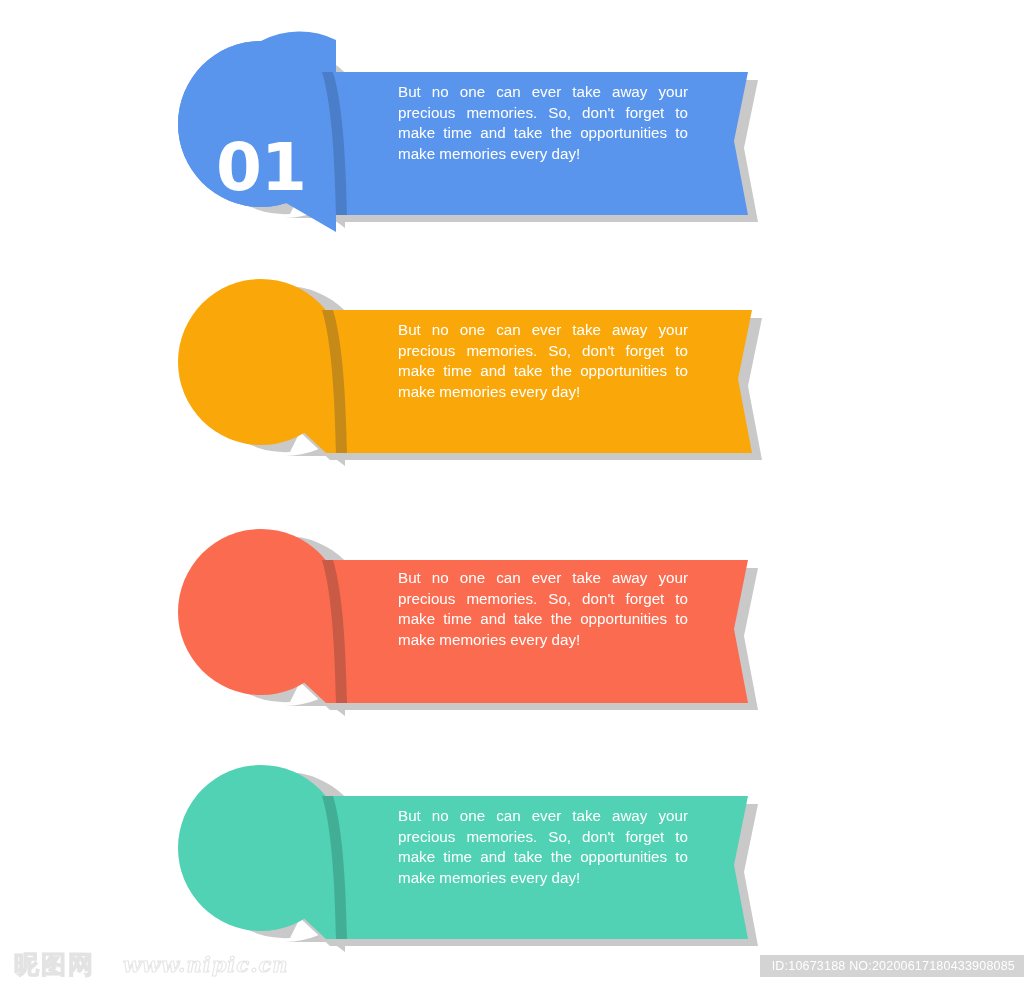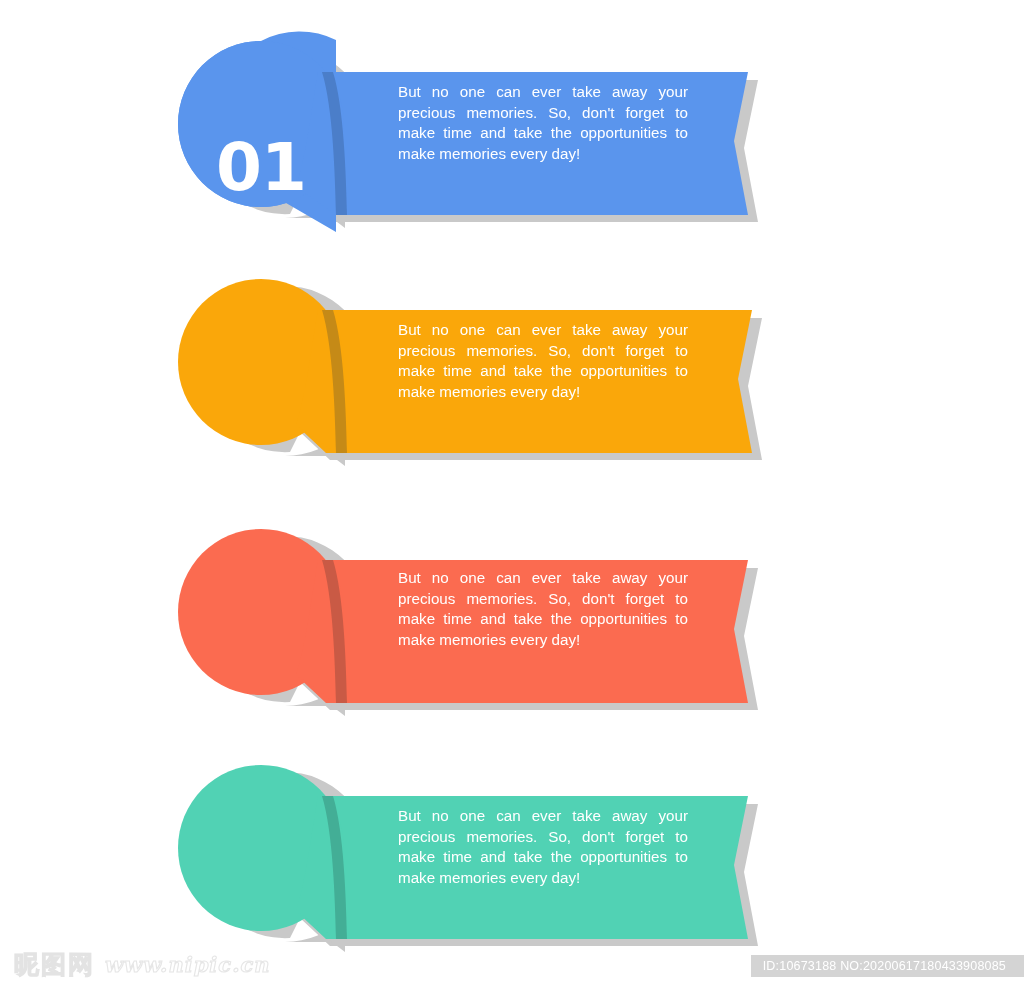--- a/index.html
+++ b/index.html
@@ -71,21 +71,21 @@
              color:#fff; font-family:"DejaVu Sans", sans-serif;
              font-size:66px; font-weight:bold; letter-spacing:-1px; line-height:1; }
 
   
   #watermark-logo {
     position: absolute;
     left: 14px;
     bottom: 8px;
     display: flex;
     align-items: center;
-    gap: 10px;
+    gap: 28px;
     opacity: 1;
     user-select: none;
   }
   #watermark-logo .wm-cn {
     font-family: "DejaVu Sans", sans-serif;
     font-size: 25px;
     font-weight: bold;
     color: transparent;
     -webkit-text-stroke: 1.2px #e3e3e3;
     letter-spacing: 2px;
@@ -103,21 +103,21 @@
 
   #watermark-id {
     position: absolute;
     right: 0px;
     bottom: 12px;
     background: #d4d4d4;
     color: #ffffff;
     font-family: "Liberation Sans", sans-serif;
     font-size: 12.5px;
     letter-spacing: 0.2px;
-    padding: 4px 18px 4px 12px;
+    padding: 4px 9px 4px 12px;
     white-space: nowrap;
     user-select: none;
   }
 </style>
 </head>
 <body>
 
 <div id="infographic-root">
 
   <div class="banner-row" id="row-01">

